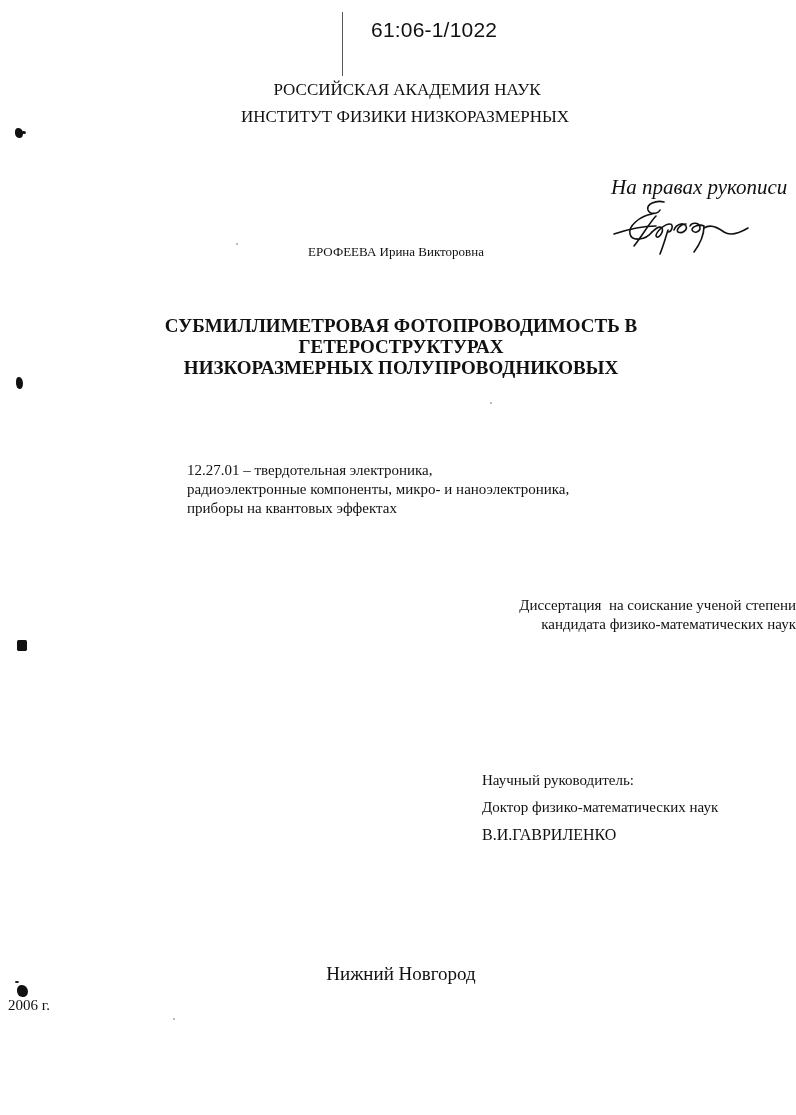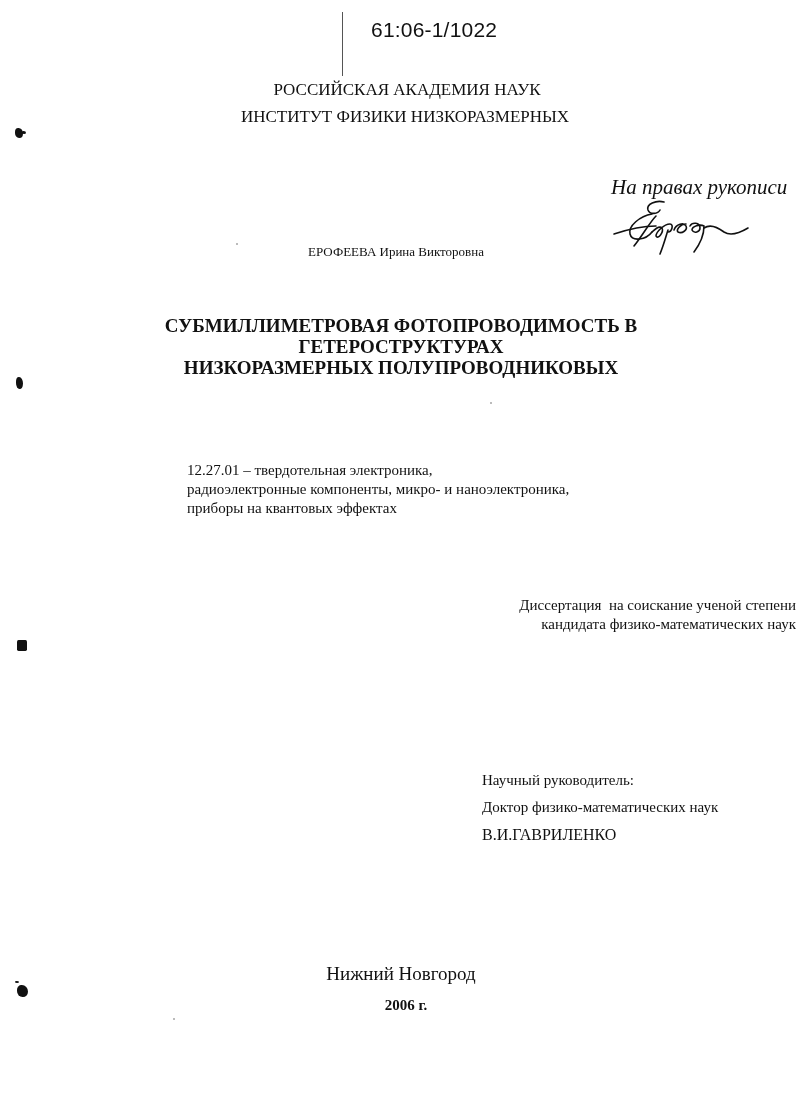--- a/index.html
+++ b/index.html
@@ -109,25 +109,23 @@
     left: 0; width: 100%;
     top: 963px;
     text-align: center;
     font-size: 19px;
     padding-left: 6px;
     box-sizing: border-box;
   }
   .year {
     left: 0; width: 100%;
     top: 997px;
-    text-align: center;
-    font-size: 15px;
-    padding-left: 16px;
-    box-sizing: border-box;
-    font-weight: bold;
+    font-size: 15px;
+    padding-left: 8px;
+    box-sizing: border-box;
   }
 
   .speck {
     position: absolute;
     background: #111;
     border-radius: 40% 55% 45% 50%;
   }
   .faint {
     position: absolute;
     width: 2px; height: 2px;

